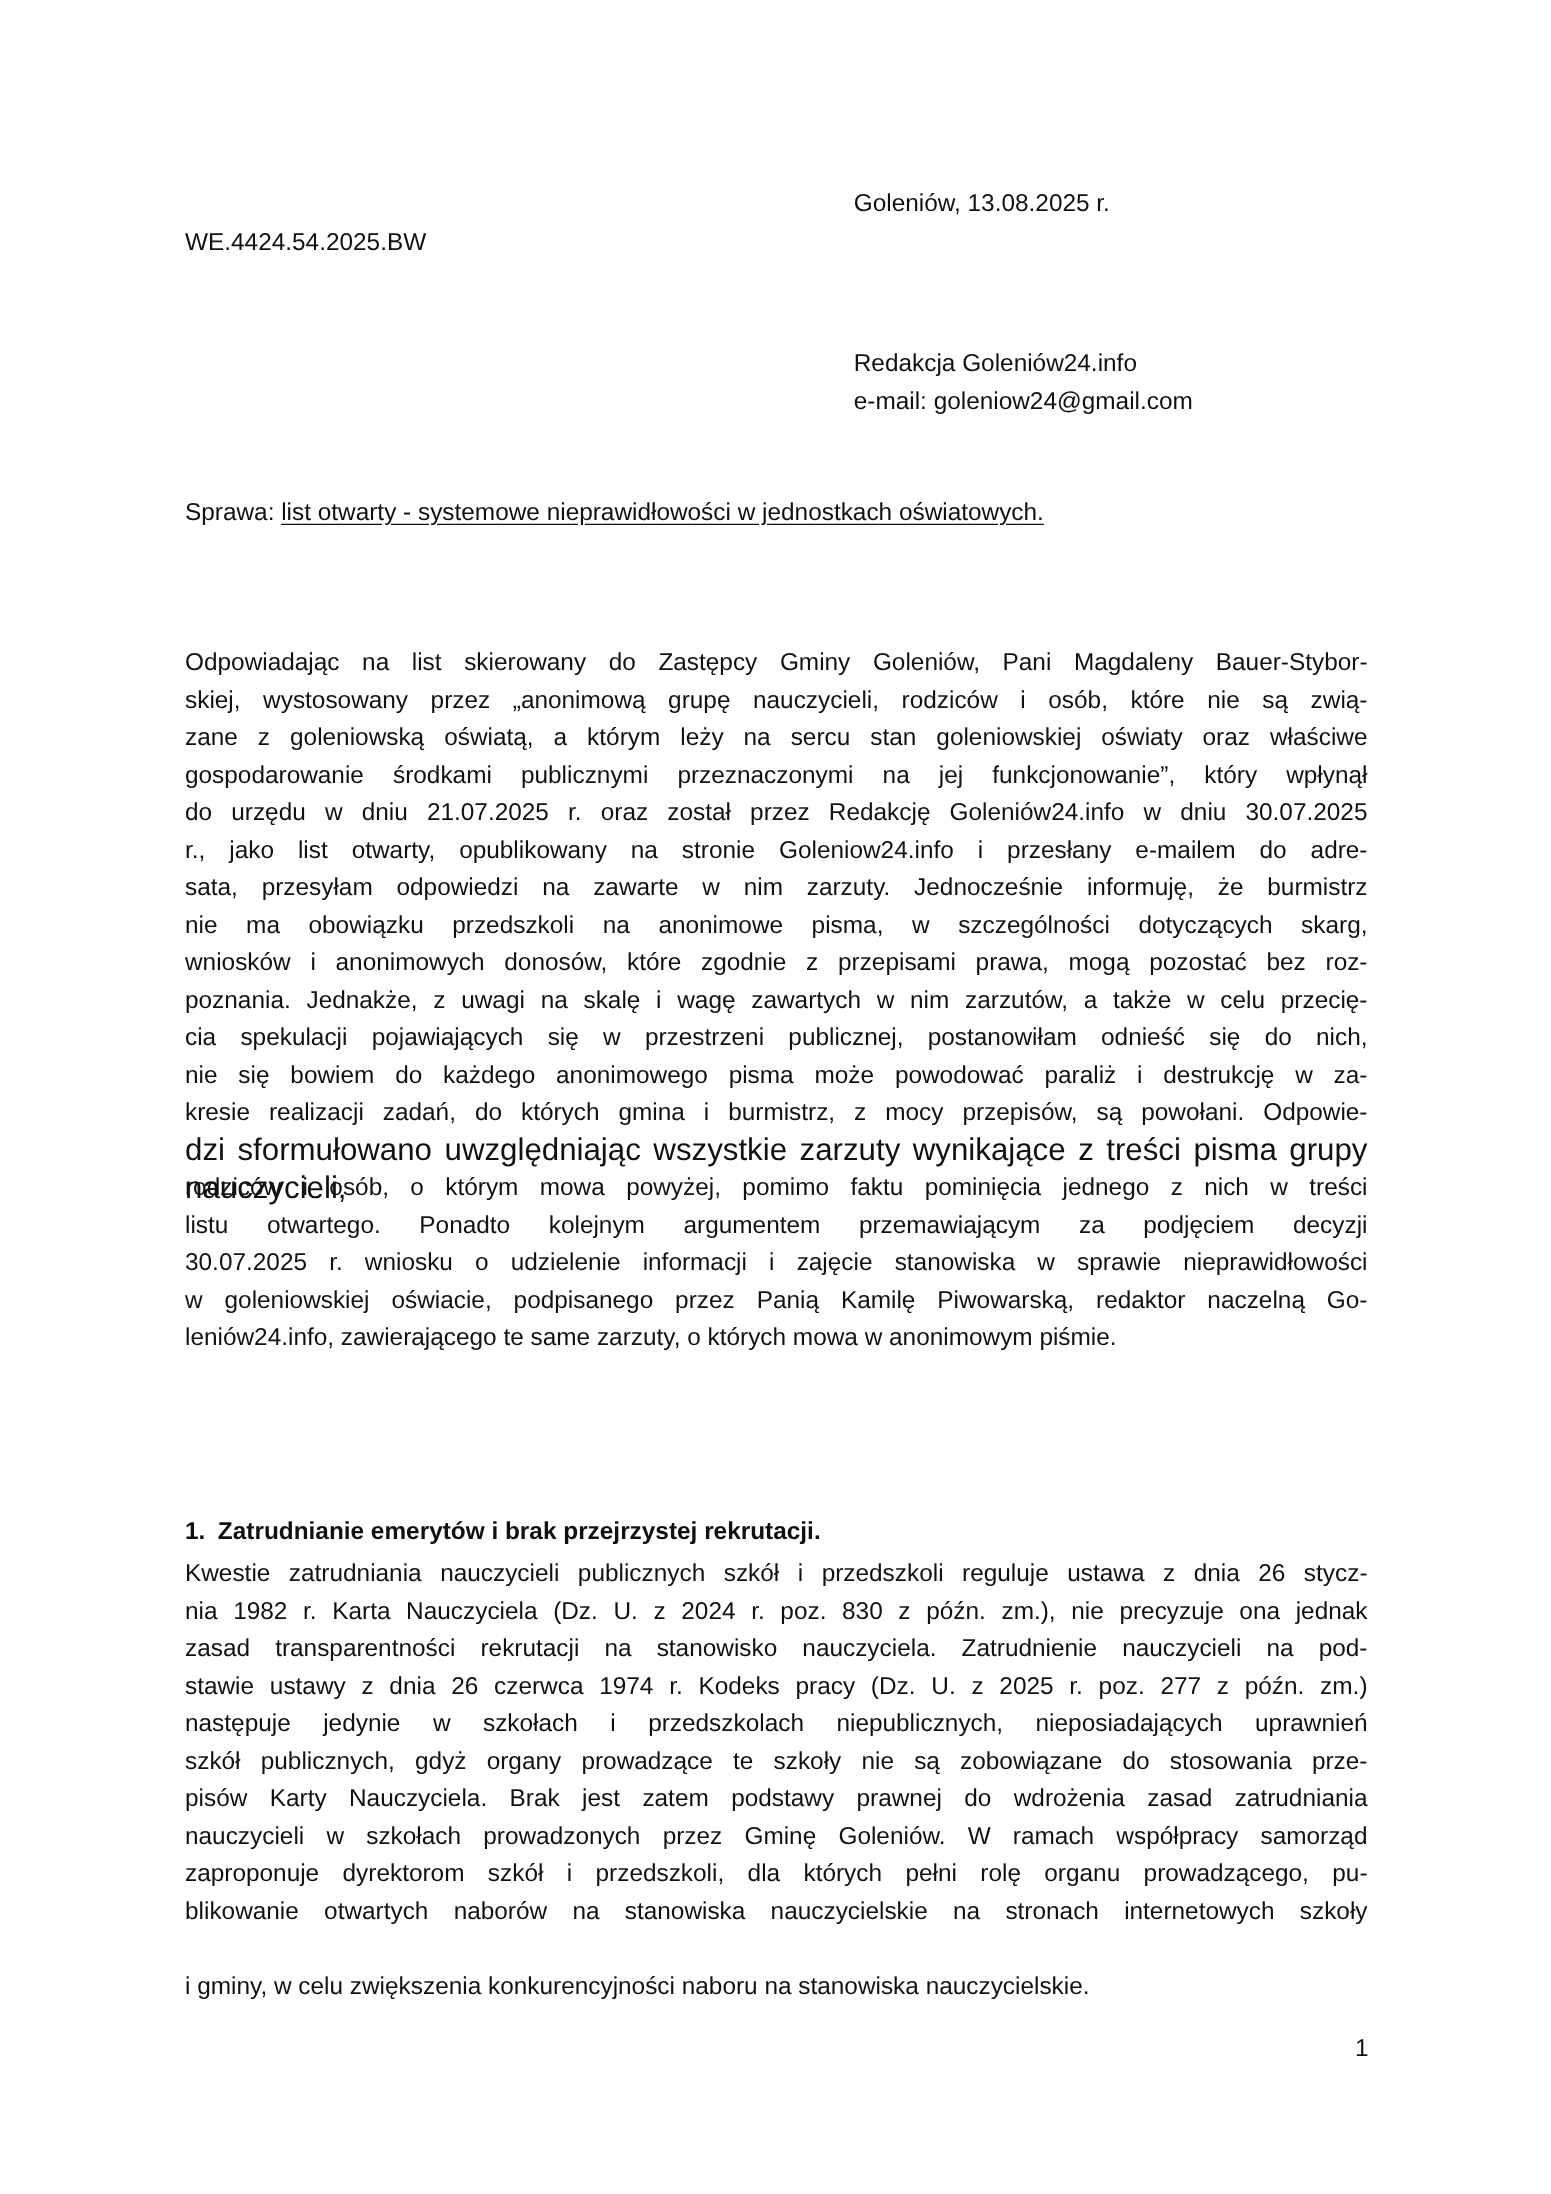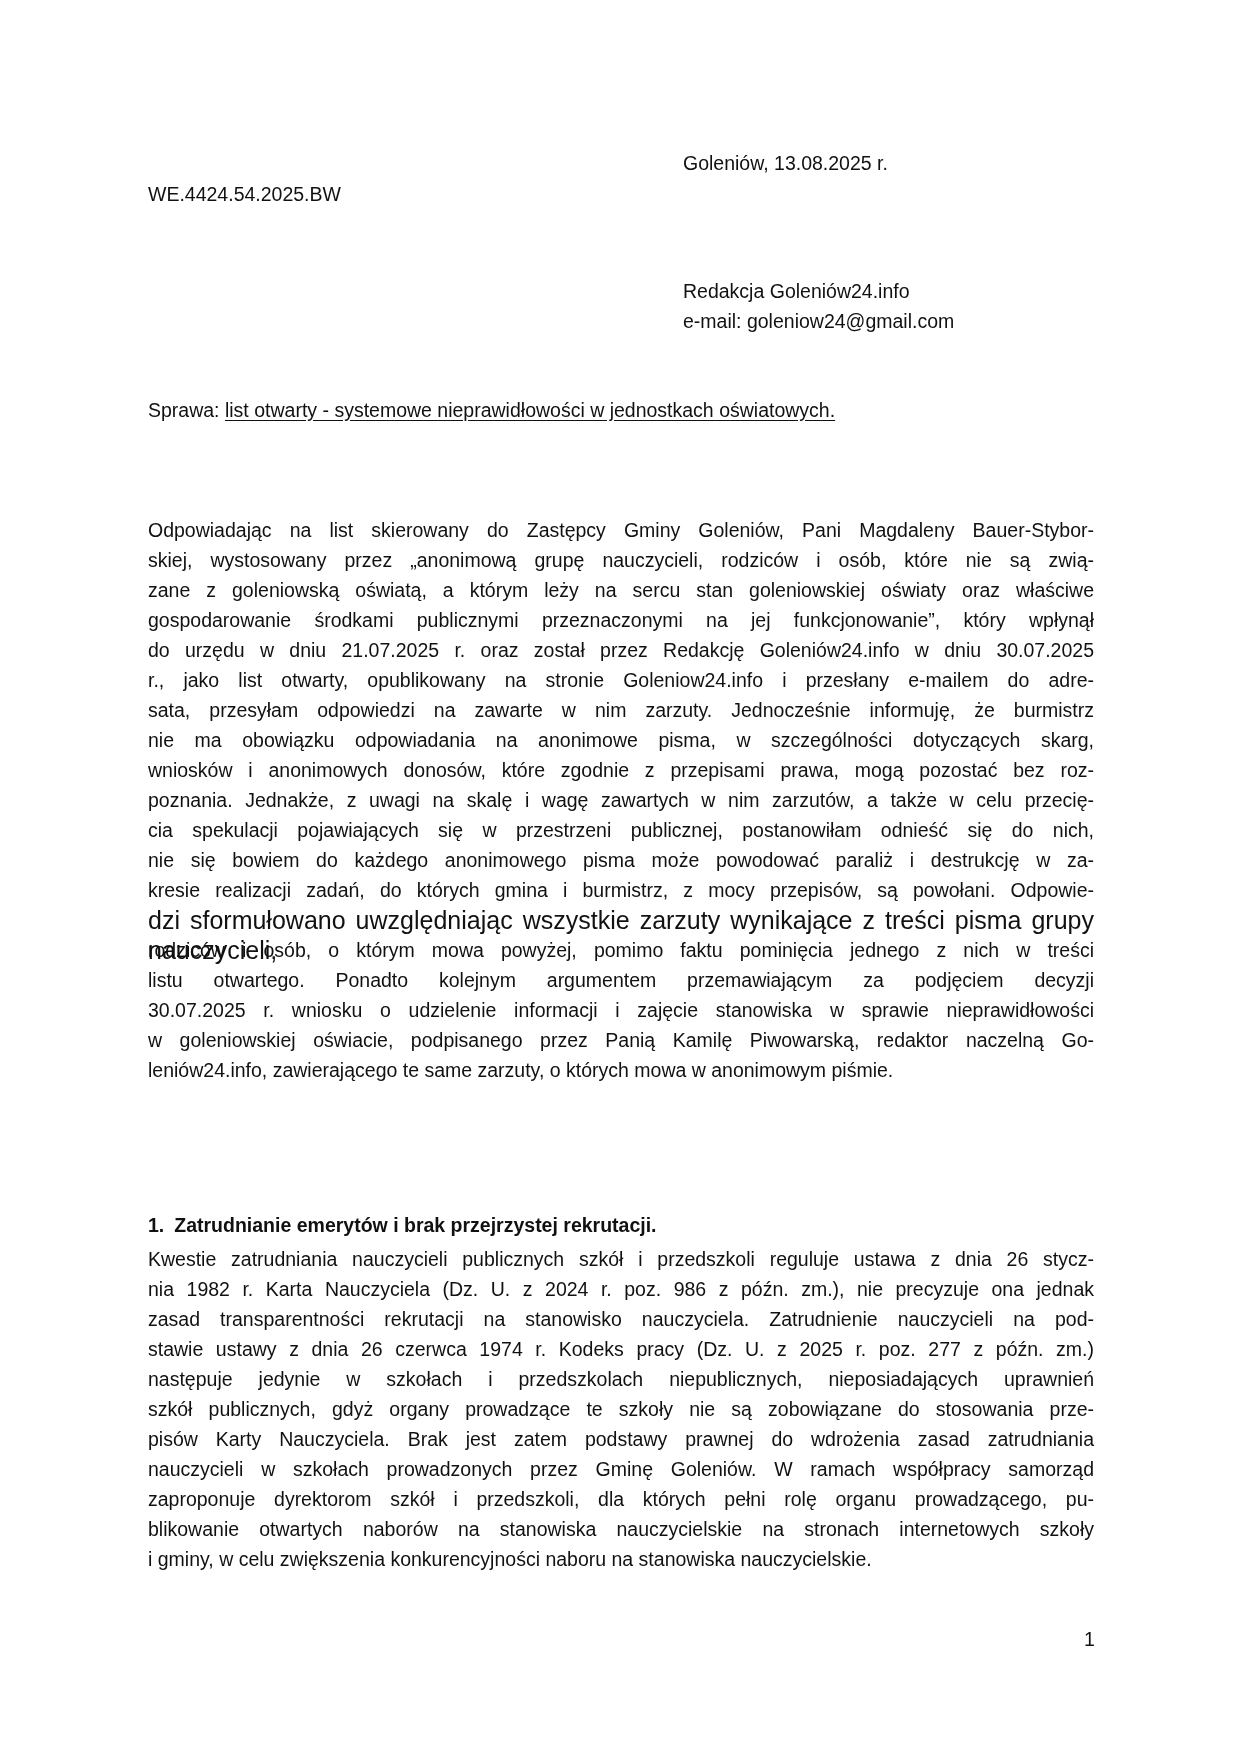--- a/index.html
+++ b/index.html
@@ -38,45 +38,45 @@
 </div>
 
 <div class="para p1">
   <div class="line" style="white-space: normal; font-size: 19.5px;">Odpowiadając na list skierowany do Zastępcy Gminy Goleniów, Pani Magdaleny Bauer-Stybor-</div>
   <div class="line" style="white-space: normal; font-size: 19.5px;">skiej, wystosowany przez „anonimową grupę nauczycieli, rodziców i osób, które nie są zwią-</div>
   <div class="line" style="white-space: normal; font-size: 19.5px;">zane z goleniowską oświatą, a którym leży na sercu stan goleniowskiej oświaty oraz właściwe</div>
   <div class="line" style="white-space: normal; font-size: 19.5px;">gospodarowanie środkami publicznymi przeznaczonymi na jej funkcjonowanie”, który wpłynął</div>
   <div class="line" style="white-space: normal; font-size: 19.5px;">do urzędu w dniu 21.07.2025 r. oraz został przez Redakcję Goleniów24.info w dniu 30.07.2025</div>
   <div class="line" style="white-space: normal; font-size: 19.5px;">r., jako list otwarty, opublikowany na stronie Goleniow24.info i przesłany e-mailem do adre-</div>
   <div class="line" style="white-space: normal; font-size: 19.5px;">sata, przesyłam odpowiedzi na zawarte w nim zarzuty. Jednocześnie informuję, że burmistrz</div>
-  <div class="line" style="white-space: normal; font-size: 19.5px;">nie ma obowiązku odpowiadania na anonimowe pisma, w szczególności dotyczących skarg,</div>
+  <div class="line" style="white-space: normal; font-size: 19.5px;">nie ma obowiązku przedszkoli na anonimowe pisma, w szczególności dotyczących skarg,</div>
   <div class="line" style="white-space: normal; font-size: 19.5px;">wniosków i anonimowych donosów, które zgodnie z przepisami prawa, mogą pozostać bez roz-</div>
   <div class="line" style="white-space: normal; font-size: 19.5px;">poznania. Jednakże, z uwagi na skalę i wagę zawartych w nim zarzutów, a także w celu przecię-</div>
   <div class="line" style="white-space: normal; font-size: 19.5px;">cia spekulacji pojawiających się w przestrzeni publicznej, postanowiłam odnieść się do nich,</div>
   <div class="line" style="white-space: normal; font-size: 19.5px;">nie się bowiem do każdego anonimowego pisma może powodować paraliż i destrukcję w za-</div>
   <div class="line" style="white-space: normal; font-size: 19.5px;">kresie realizacji zadań, do których gmina i burmistrz, z mocy przepisów, są powołani. Odpowie-</div>
   <div class="line" style="white-space: normal; font-size: 25px;">dzi sformułowano uwzględniając wszystkie zarzuty wynikające z treści pisma grupy nauczycieli,</div>
   <div class="line" style="white-space: normal; font-size: 19.5px;">rodziców i osób, o którym mowa powyżej, pomimo faktu pominięcia jednego z nich w treści</div>
   <div class="line" style="white-space: normal; font-size: 19.5px;">listu otwartego. Ponadto kolejnym argumentem przemawiającym za podjęciem decyzji</div>
   <div class="line" style="white-space: normal; font-size: 19.5px;">30.07.2025 r. wniosku o udzielenie informacji i zajęcie stanowiska w sprawie nieprawidłowości</div>
   <div class="line" style="white-space: normal; font-size: 19.5px;">w goleniowskiej oświacie, podpisanego przez Panią Kamilę Piwowarską, redaktor naczelną Go-</div>
   <div class="line last" style="white-space: normal; font-size: 19.5px;">leniów24.info, zawierającego te same zarzuty, o których mowa w anonimowym piśmie.</div>
 </div>
 
 <div class="heading">
   <span class="num">1.</span><span>Zatrudnianie emerytów i brak przejrzystej rekrutacji.</span>
 </div>
 
 <div class="para p2">
   <div class="line" style="white-space: normal; font-size: 19.5px;">Kwestie zatrudniania nauczycieli publicznych szkół i przedszkoli reguluje ustawa z dnia 26 stycz-</div>
-  <div class="line" style="white-space: normal; font-size: 19.5px;">nia 1982 r. Karta Nauczyciela (Dz. U. z 2024 r. poz. 986 z późn. zm.), nie precyzuje ona jednak</div>
+  <div class="line" style="white-space: normal; font-size: 19.5px;">nia 1982 r. Karta Nauczyciela (Dz. U. z 2024 r. poz. 830 z późn. zm.), nie precyzuje ona jednak</div>
   <div class="line" style="white-space: normal; font-size: 19.5px;">zasad transparentności rekrutacji na stanowisko nauczyciela. Zatrudnienie nauczycieli na pod-</div>
   <div class="line" style="white-space: normal; font-size: 19.5px;">stawie ustawy z dnia 26 czerwca 1974 r. Kodeks pracy (Dz. U. z 2025 r. poz. 277 z późn. zm.)</div>
   <div class="line" style="white-space: normal; font-size: 19.5px;">następuje jedynie w szkołach i przedszkolach niepublicznych, nieposiadających uprawnień</div>
   <div class="line" style="white-space: normal; font-size: 19.5px;">szkół publicznych, gdyż organy prowadzące te szkoły nie są zobowiązane do stosowania prze-</div>
   <div class="line" style="white-space: normal; font-size: 19.5px;">pisów Karty Nauczyciela. Brak jest zatem podstawy prawnej do wdrożenia zasad zatrudniania</div>
   <div class="line" style="white-space: normal; font-size: 19.5px;">nauczycieli w szkołach prowadzonych przez Gminę Goleniów. W ramach współpracy samorząd</div>
   <div class="line" style="white-space: normal; font-size: 19.5px;">zaproponuje dyrektorom szkół i przedszkoli, dla których pełni rolę organu prowadzącego, pu-</div>
   <div class="line" style="white-space: normal; font-size: 19.5px;">blikowanie otwartych naborów na stanowiska nauczycielskie na stronach internetowych szkoły</div>
-  <div class="line last" style="white-space: normal; font-size: 19.5px;">i gminy, w celu zwiększenia konkurencyjności naboru na stanowiska nauczycielskie.</div>
+  <div class="line last" style="white-space: normal; font-size: 19.5px; margin-top: 30px;">i gminy, w celu zwiększenia konkurencyjności naboru na stanowiska nauczycielskie.</div>
 </div>
 
 <div class="pagenum">1</div>
 
 </body></html>

